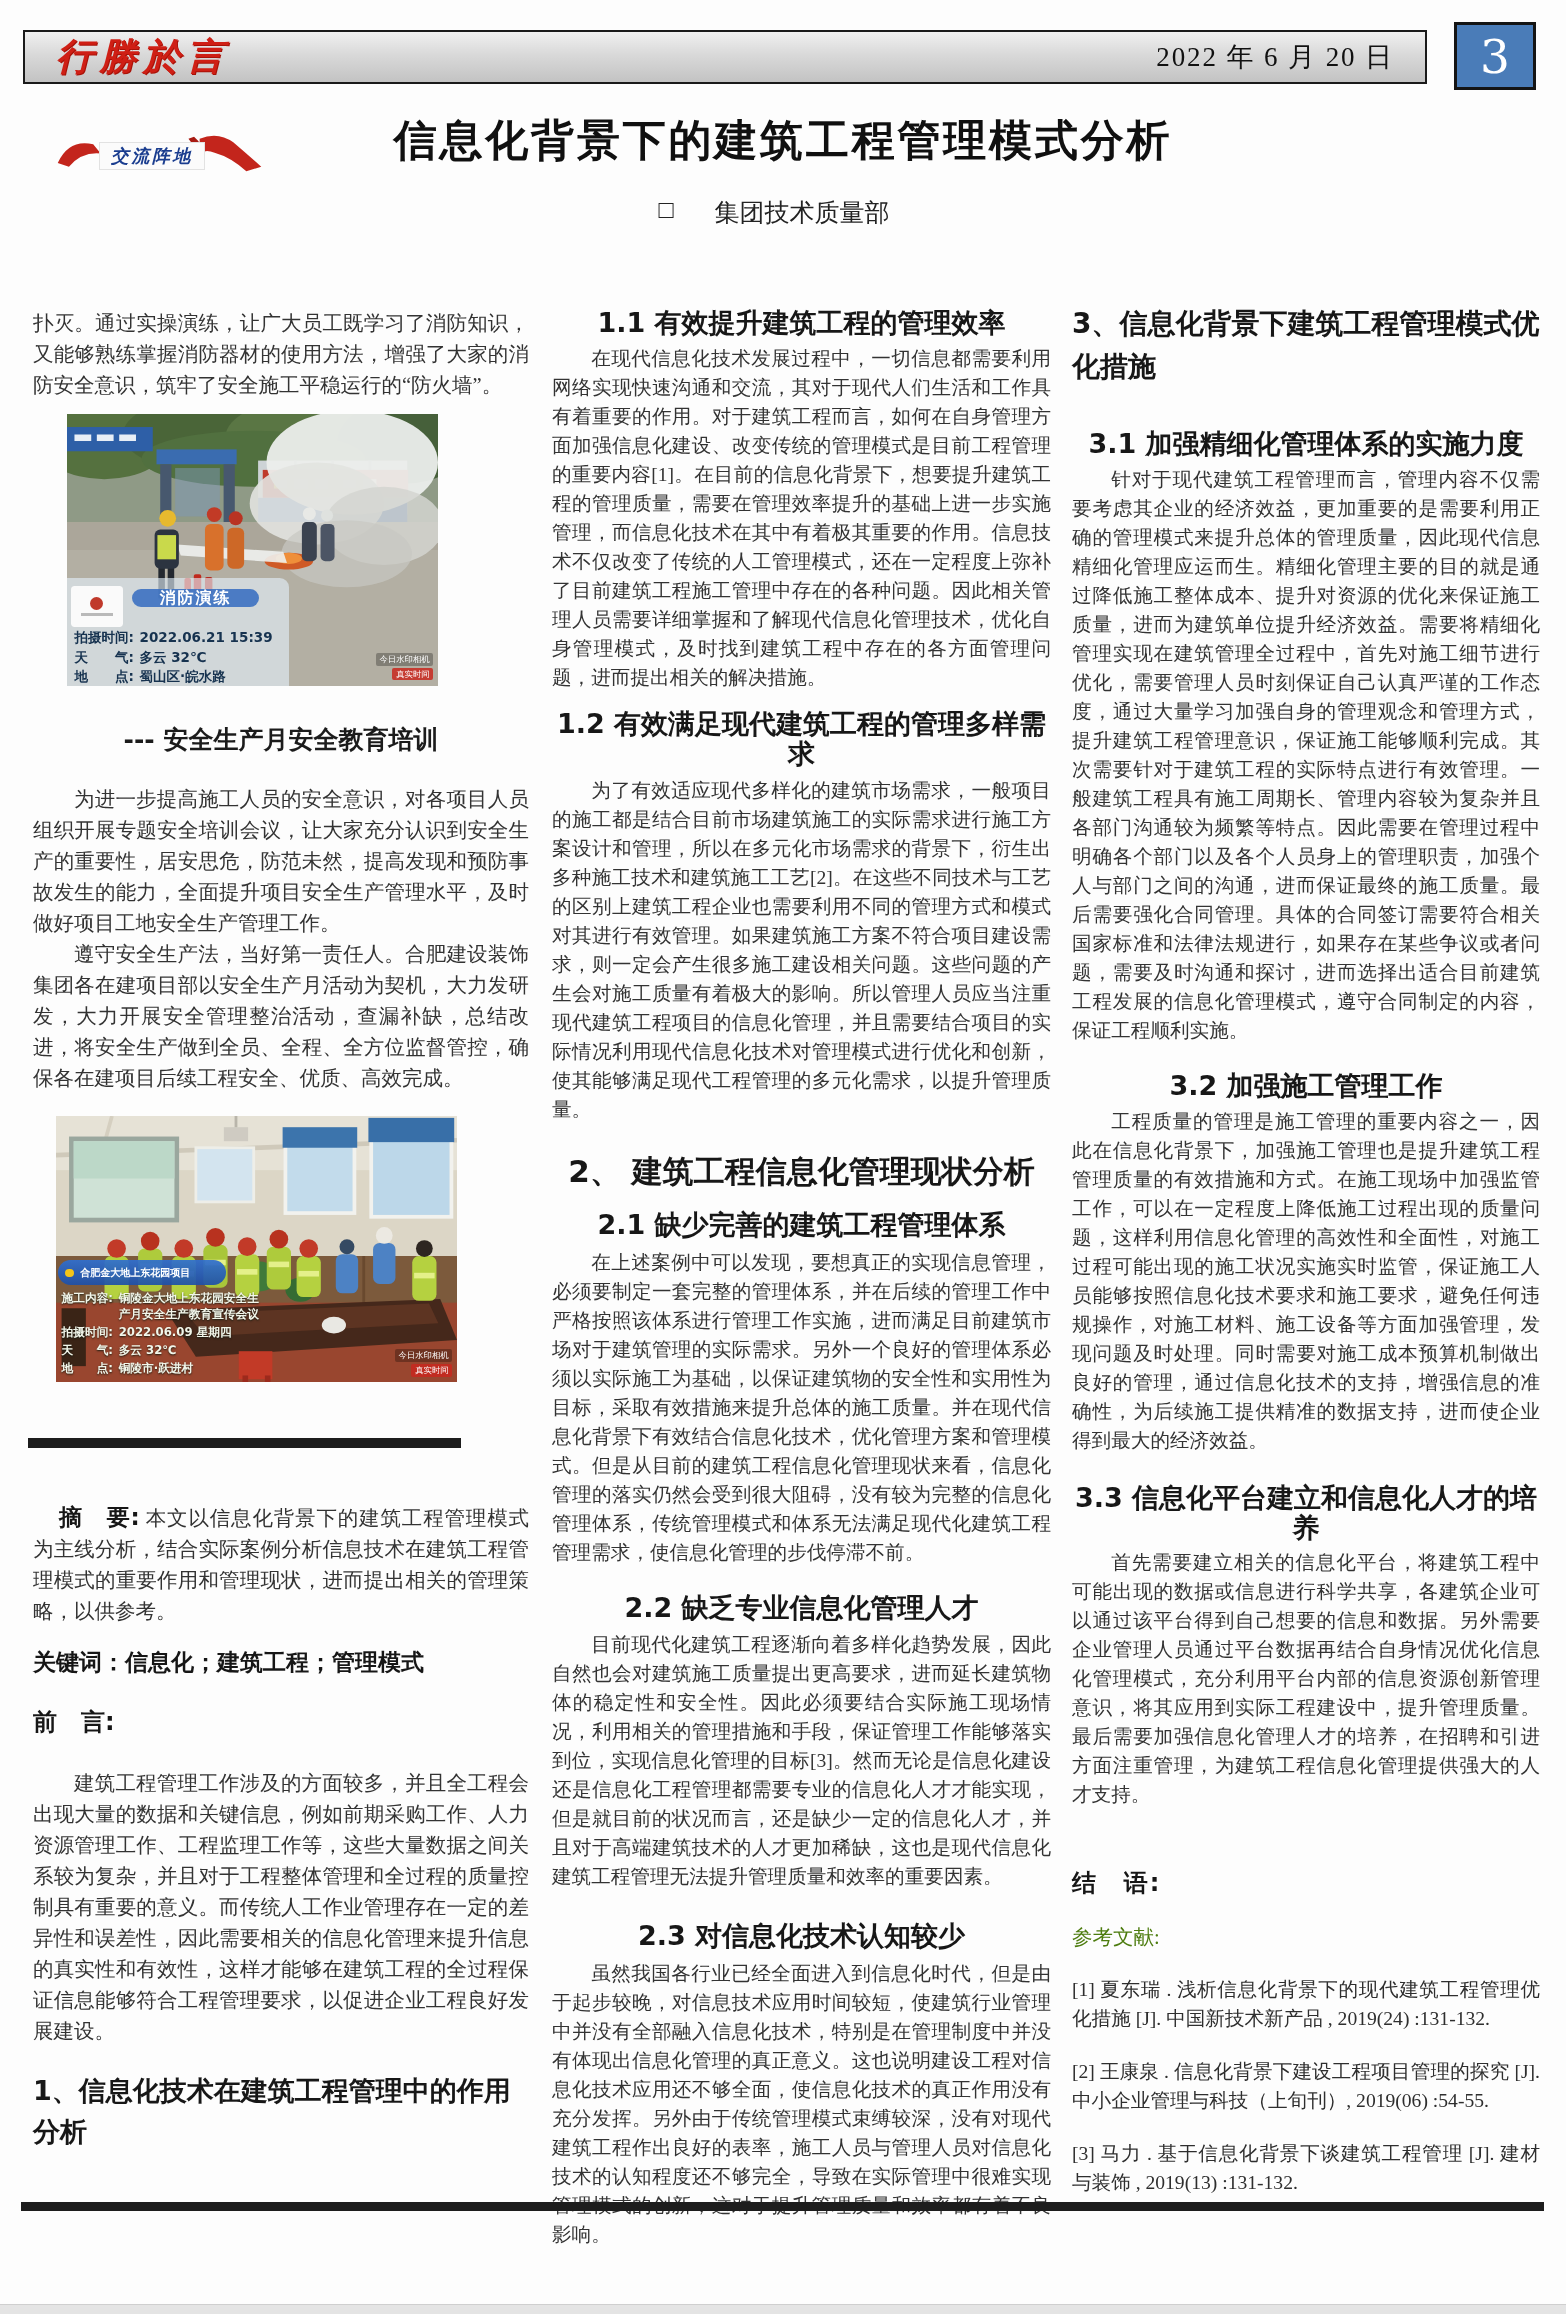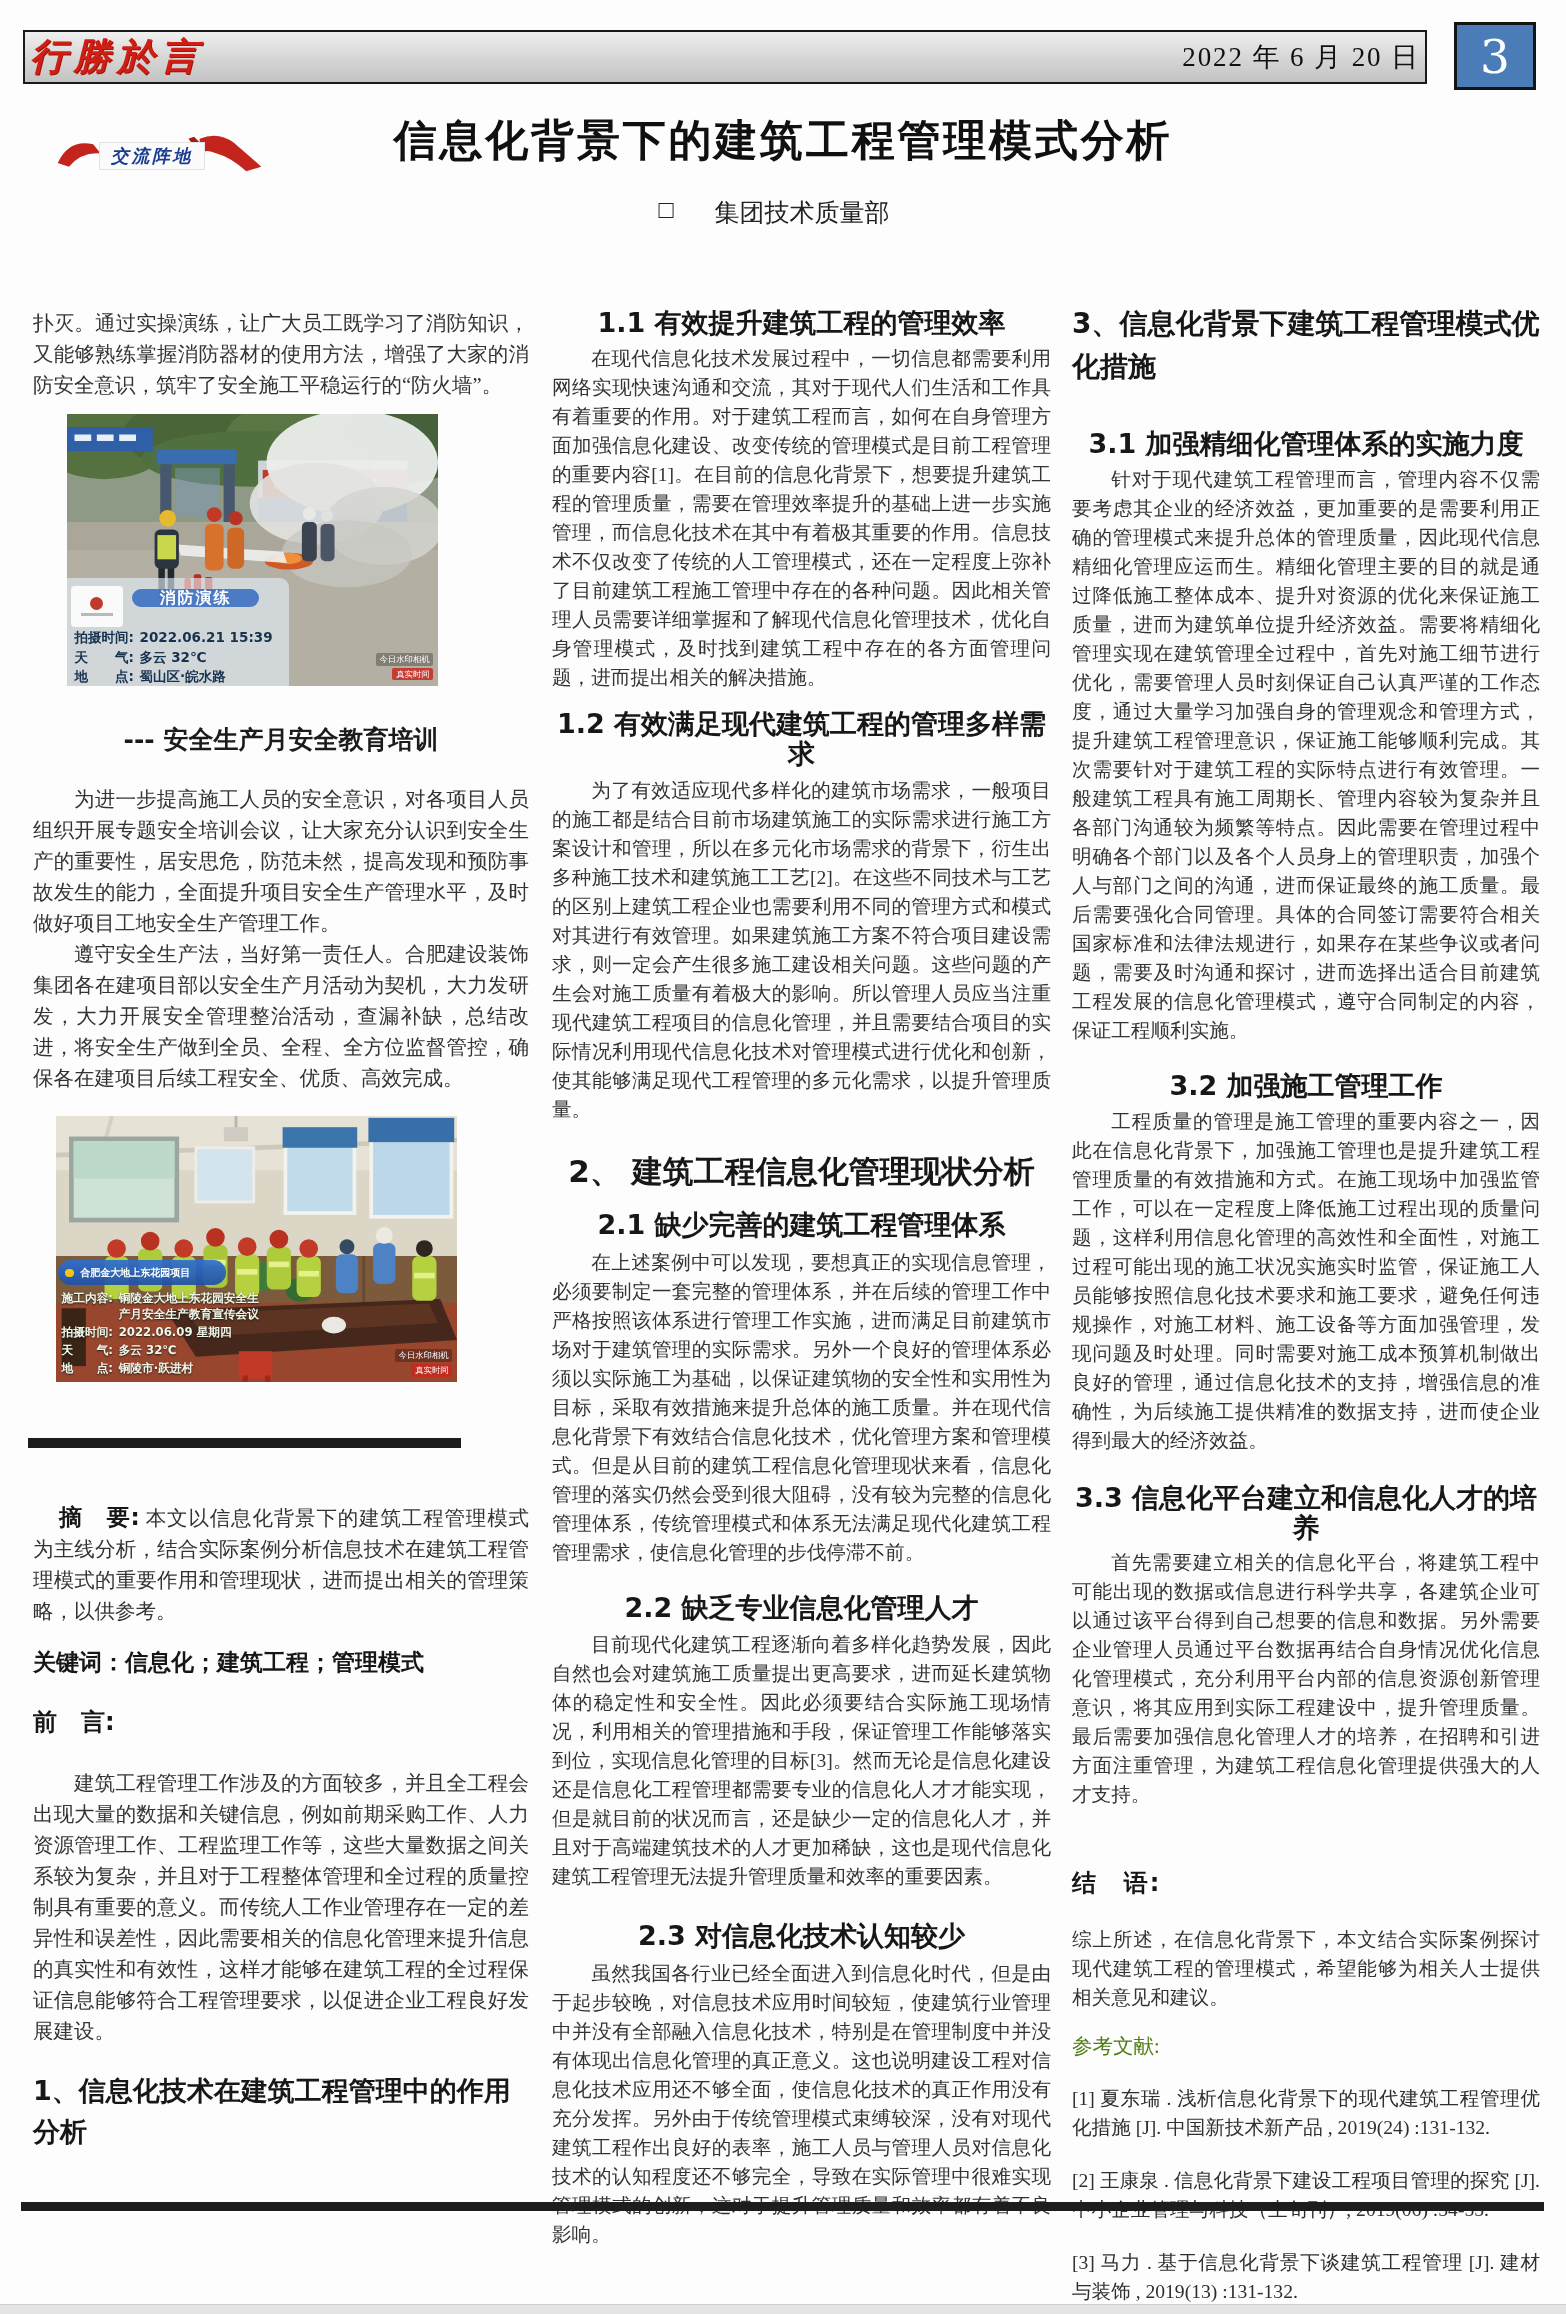--- a/index.html
+++ b/index.html
@@ -3,21 +3,21 @@
 <meta charset="utf-8">
 <style>
   html,body{margin:0;padding:0;}
   body{width:1566px;height:2315px;position:relative;background:#fdfdfd;overflow:hidden;
        font-family:"Liberation Serif","DejaVu Serif",serif;color:#333;}
   .abs{position:absolute;}
 
   
   .mast-bar{left:23px;top:30px;width:1404px;height:54px;border:2.8px solid #1a1a1a;
             background:linear-gradient(180deg,#f0f0f0 0%,#d9d9d9 45%,#c3c3c3 100%);
-            display:flex;align-items:center;justify-content:space-between;padding:0 5px;box-sizing:border-box;}
+            display:flex;align-items:center;justify-content:space-between;padding:0 31px;box-sizing:border-box;}
   .mast-title{font-family:"DejaVu Serif","Liberation Serif",serif;font-style:italic;font-weight:bold;
               font-size:37px;color:#cf1f15;letter-spacing:6.5px;text-shadow:0.9px 0.9px 0 #a81208;}
   .mast-date{font-size:27px;color:#111;letter-spacing:1.9px;}
   .page-num{left:1454px;top:22.4px;width:76px;height:62px;background:#4a7cb8;border:3.7px solid #141414;
             display:flex;align-items:center;justify-content:center;}
   .page-num span{font-size:47px;color:#fff;font-family:"DejaVu Serif",serif;}
   .ribbon{left:54px;top:131px;width:211px;height:47px;}
   .ribbon svg{position:absolute;left:0;top:0;width:211px;height:47px;}
   .ribbon-label{position:absolute;left:45px;top:11.2px;width:104px;height:26px;background:#fbfbfb;
                 border:0.9px solid #e2e2e2;display:flex;align-items:center;justify-content:center;
@@ -341,21 +341,20 @@
     <h3 class="h-sans h-center h-sub" style="margin-top:41px;">3.1 加强精细化管理体系的实施力度</h3>
     <p class="body-p" style="margin-top:5.6px;">针对于现代建筑工程管理而言，管理内容不仅需要考虑其企业的经济效益，更加重要的是需要利用正确的管理模式来提升总体的管理质量，因此现代信息精细化管理应运而生。精细化管理主要的目的就是通过降低施工整体成本、提升对资源的优化来保证施工质量，进而为建筑单位提升经济效益。需要将精细化管理实现在建筑管理全过程中，首先对施工细节进行优化，需要管理人员时刻保证自己认真严谨的工作态度，通过大量学习加强自身的管理观念和管理方式，提升建筑工程管理意识，保证施工能够顺利完成。其次需要针对于建筑工程的实际特点进行有效管理。一般建筑工程具有施工周期长、管理内容较为复杂并且各部门沟通较为频繁等特点。因此需要在管理过程中明确各个部门以及各个人员身上的管理职责，加强个人与部门之间的沟通，进而保证最终的施工质量。最后需要强化合同管理。具体的合同签订需要符合相关国家标准和法律法规进行，如果存在某些争议或者问题，需要及时沟通和探讨，进而选择出适合目前建筑工程发展的信息化管理模式，遵守合同制定的内容，保证工程顺利实施。</p>
 
     <h3 class="h-sans h-center h-sub" style="margin-top:26px;">3.2 加强施工管理工作</h3>
     <p class="body-p" style="margin-top:5.6px;">工程质量的管理是施工管理的重要内容之一，因此在信息化背景下，加强施工管理也是提升建筑工程管理质量的有效措施和方式。在施工现场中加强监管工作，可以在一定程度上降低施工过程出现的质量问题，这样利用信息化管理的高效性和全面性，对施工过程可能出现的施工状况实施实时监管，保证施工人员能够按照信息化技术要求和施工要求，避免任何违规操作，对施工材料、施工设备等方面加强管理，发现问题及时处理。同时需要对施工成本预算机制做出良好的管理，通过信息化技术的支持，增强信息的准确性，为后续施工提供精准的数据支持，进而使企业得到最大的经济效益。</p>
 
     <h3 class="h-sans h-center h-sub" style="margin-top:28px;">3.3 信息化平台建立和信息化人才的培养</h3>
     <p class="body-p" style="margin-top:5.6px;">首先需要建立相关的信息化平台，将建筑工程中可能出现的数据或信息进行科学共享，各建筑企业可以通过该平台得到自己想要的信息和数据。另外需要企业管理人员通过平台数据再结合自身情况优化信息化管理模式，充分利用平台内部的信息资源创新管理意识，将其应用到实际工程建设中，提升管理质量。最后需要加强信息化管理人才的培养，在招聘和引进方面注重管理，为建筑工程信息化管理提供强大的人才支持。</p>
 
     <p class="lbl-bold conc-lbl">结　语:</p>
-    <p class="body-p noindent" style="margin-top:26px;">综上所述，在信息化背景下，本文结合实际案例探讨现代建筑工程的管理模式，希望能够为相关人士提供相关意见和建议。</p>
 
     <p class="refs-lbl">参考文献:</p>
     <p class="ref-item noindent">[1] 夏东瑞 . 浅析信息化背景下的现代建筑工程管理优化措施 [J]. 中国新技术新产品 , 2019(24) :131-132.</p>
     <p class="ref-item noindent">[2] 王康泉 . 信息化背景下建设工程项目管理的探究 [J]. 中小企业管理与科技（上旬刊）, 2019(06) :54-55.</p>
     <p class="ref-item noindent">[3] 马力 . 基于信息化背景下谈建筑工程管理 [J]. 建材与装饰 , 2019(13) :131-132.</p>
   </section>
 
   <div class="abs rule-bottom"></div>
   <div class="abs footer-bar"></div>
 </div>

